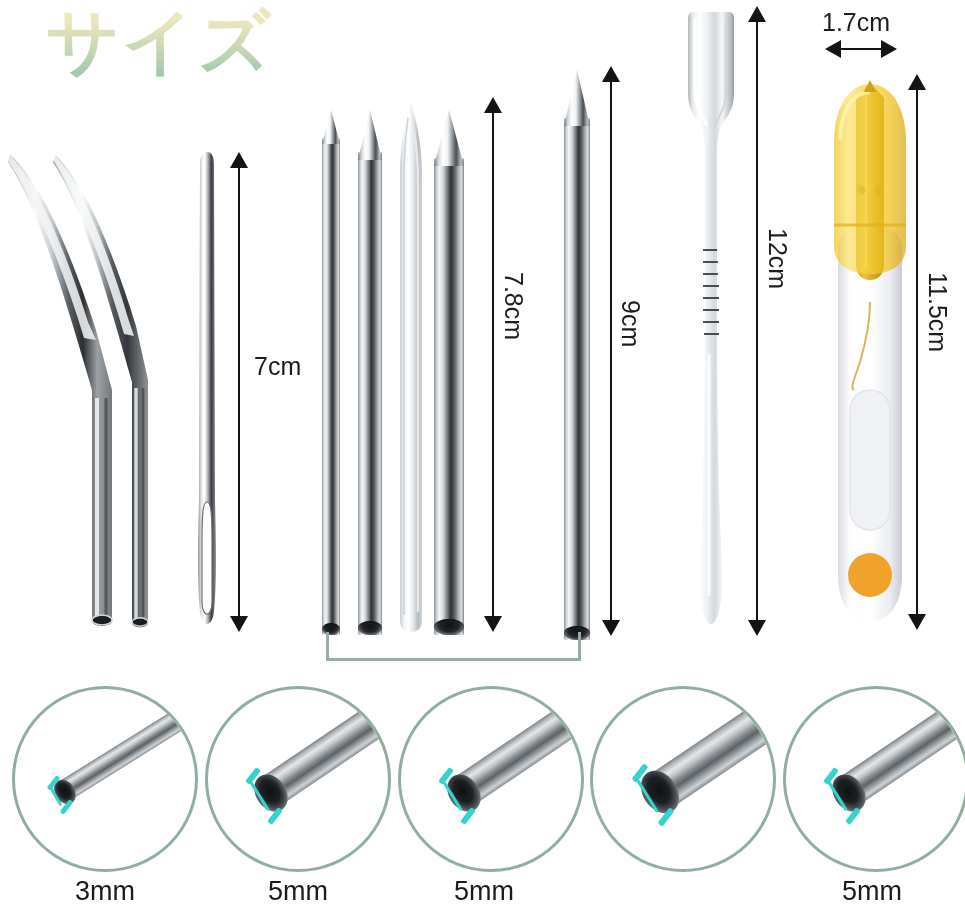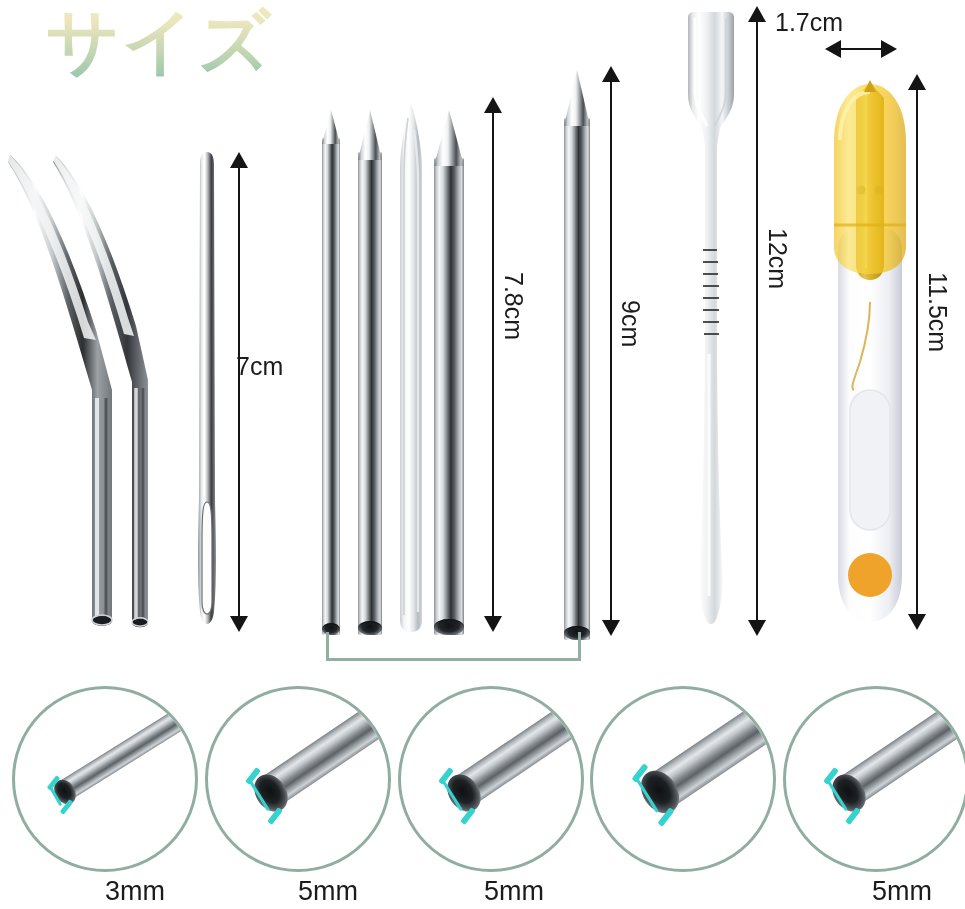--- a/index.html
+++ b/index.html
@@ -129,21 +129,21 @@
     border: 3px solid #8fae9f;
     border-radius: 50%;
     box-sizing: border-box;
     overflow: hidden;
     background: #ffffff;
   }
   .mag-label {
     position: absolute;
     font-size: 27px;
     color: #1b1b1b;
-    text-align: right;
+    text-align: center;
     white-space: nowrap;
   }
   .mag-tube {
     position: absolute;
     background: linear-gradient(to bottom,
       #7d8287 0%, #b4b9bd 10%, #e4e7e9 22%, #c2c7cb 34%,
       #83888d 50%, #5d6267 62%, #9aa0a4 76%, #cdd2d6 88%, #878c91 100%);
     border-radius: 3px;
   }
   .mag-end {
@@ -220,21 +220,21 @@
              C7,430 8,390 9,350 L10,14 C10,7 12,2 17,2 Z" fill="url(#gneedle)"></path>
     <path d="M17,352 C21,352 22,362 22,392 L22,452 C22,468 12,468 12,452 L12,392 C12,362 13,352 17,352 Z" fill="#fdfdfd" stroke="#6b7074" stroke-width="1.2"></path>
     <path d="M14,10 L14,348" stroke="#ffffff" stroke-width="2" opacity="0.9"></path>
   </svg>
 
   <div class="varrow" style="left:228px; top:152px; height:480px;">
     <div class="head-up"></div>
       <div class="shaft"></div>
       <div class="head-dn"></div>
   </div>
-  <div class="dim" style="left:236px; top:352px;">7cm</div>
+  <div class="dim" style="left:254px; top:352px;">7cm</div>
 
   <div class="tool" style="left:322px; top:110px; width:18px; height:525px;">
     <div class="shaft-metal" style="position:absolute; left:0; right:0; top:28px; bottom:0; border-radius:2px;"></div>
     <div class="tip-cone" style="height:34px;"></div>
     <div class="tube-mouth" style="height:12px;"></div>
   </div>
 
   <div class="tool" style="left:358px; top:110px; width:24px; height:525px;">
     <div class="shaft-metal" style="position:absolute; left:0; right:0; top:42px; bottom:0; border-radius:2px;"></div>
     <div class="tip-cone" style="height:50px;"></div>
@@ -322,21 +322,21 @@
     <path d="M33,348 L33,590" stroke="#ffffff" stroke-width="3" opacity="0.8"></path>
   </svg>
 
   <div class="varrow" style="left:746px; top:6px; height:630px;">
     <div class="head-up"></div>
       <div class="shaft"></div>
       <div class="head-dn"></div>
   </div>
   <div class="dim rot" style="left:792px; top:228px;">12cm</div>
 
-  <div class="dim" style="left:775px; top:8px;">1.7cm</div>
+  <div class="dim" style="left:822px; top:8px;">1.7cm</div>
   <div class="harrow" style="left:825px; top:38px; width:72px;">
     <div class="head-l"></div>
       <div class="shaft"></div>
       <div class="head-r"></div>
   </div>
 
   <svg class="tool" style="left:820px; top:70px;" width="100" height="560" viewBox="0 0 100 560">
     <defs>
       <linearGradient id="gwhite" x1="0" y1="0" x2="1" y2="0">
         <stop offset="0%" stop-color="#d9dbe2"></stop>

